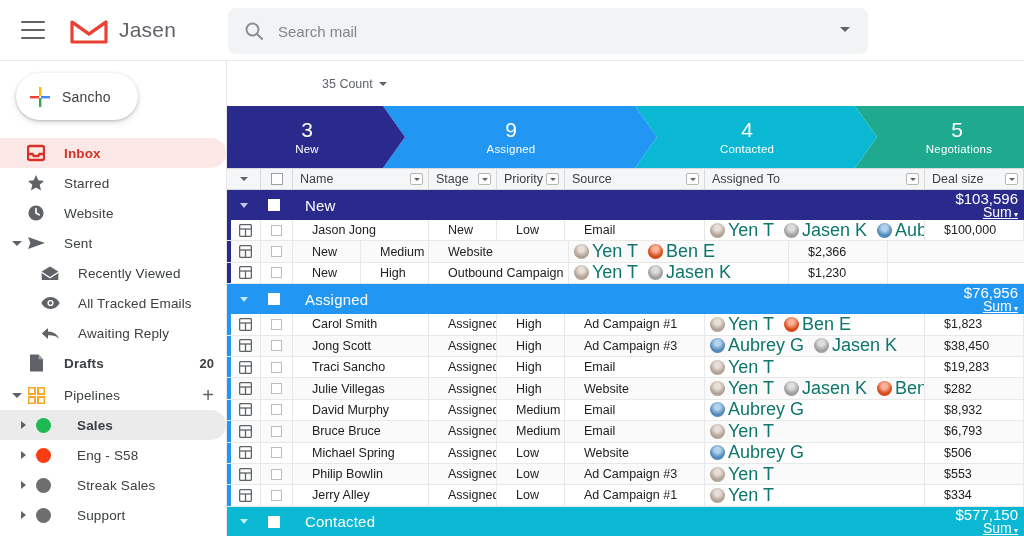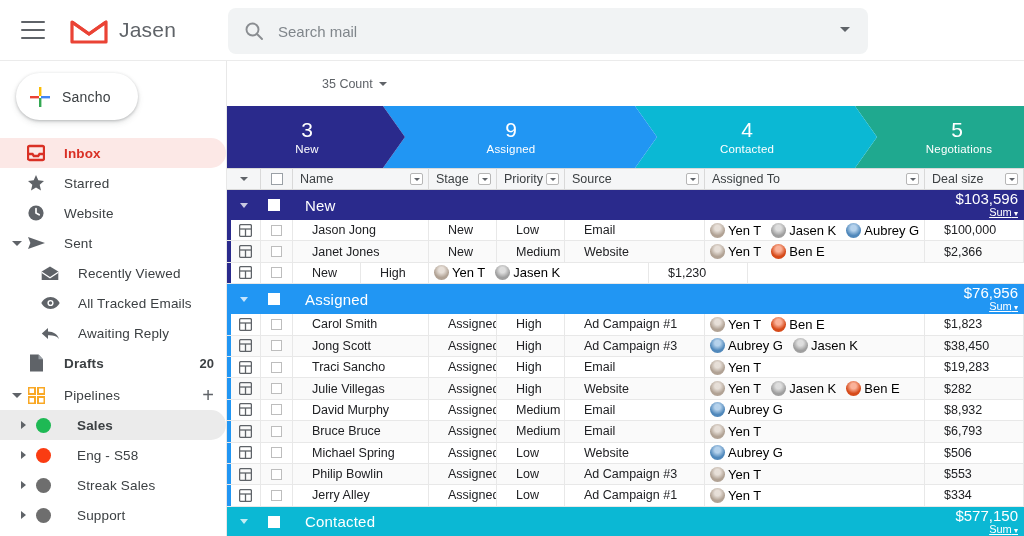--- a/index.html
+++ b/index.html
@@ -112,39 +112,39 @@
 
   
   .grow { display:flex; height:30px; align-items:center; color:#fff; position:relative; }
   .grow .gtri { width:0;height:0;border-left:4px solid transparent;border-right:4px solid transparent;
                 border-top:5px solid rgba(255,255,255,.75); margin-left:13px;}
   .grow .gcbx { width:12px;height:12px;background:#fff;margin-left:20px;}
   .grow .gname { margin-left:25px; font-size:15px; letter-spacing:.2px;}
   .grow .gsum { position:absolute; right:0; width:90px; text-align:right; padding-right:6px;
                 display:flex;flex-direction:column;align-items:flex-end;}
   .grow .gsum .amt { font-size:15px; font-weight:500; line-height:15px; }
-  .grow .gsum .sub { font-size:11px; text-decoration:underline; line-height:11px; margin-top:1px;}
+  .grow .gsum .sub { font-size:14px; text-decoration:underline; line-height:11px; margin-top:1px;}
   .grow .gsum .sub::after{content:" \25BE"; text-decoration:none; font-size:8px;}
 
   
   .drow { display:flex; height:21.4px; align-items:stretch; border-bottom:1px solid #e8e8e8;
           background:#fff; font-size:12.5px; color:#202124; }
   .drow.alt { background:#fafafa; }
   .cell { border-right:1px solid #e8e8e8; display:flex; align-items:center; overflow:hidden; white-space:nowrap;}
   .cell .txt { margin-left:19px; }
   .stripe { flex:0 0 4px; }
   .boxico { flex:0 0 30px; display:flex; align-items:center; justify-content:center;
             border-right:1px solid #e8e8e8; }
   .cbxcell { flex:0 0 32px; display:flex; align-items:center; justify-content:center;
             border-right:1px solid #e8e8e8;}
   .rcbx { width:11px;height:11px;border:1px solid #bdbdbd; background:#fff; }
 
   .assignees { display:flex; align-items:center; padding-left:5px; gap:3px; }
   .av { width:15px;height:15px;border-radius:50%; flex:0 0 15px; }
-  .aname { font-size:13px; color:#000000; margin-right:7px; }
+  .aname { font-size:18px; color:#0f766e; margin-right:7px; }
   .deal { justify-content:flex-start; }
 </style>
 </head>
 <body>
 
 <div class="app">
 
   <div class="topbar">
     <div class="hamburger">
       <i></i>
@@ -412,23 +412,20 @@
           <span class="boxico" style="flex:0 0 30px">
             <svg width="13" height="13" viewBox="0 0 13 13">
               <rect x="0.6" y="0.6" width="11.8" height="11.8" rx="1.2" fill="none" stroke="#5f6368" stroke-width="1.3"></rect>
               <line x1="0.6" y1="5" x2="12.4" y2="5" stroke="#5f6368" stroke-width="1.3"></line>
               <line x1="6.5" y1="5" x2="6.5" y2="12.4" stroke="#5f6368" stroke-width="1.3"></line>
             </svg>
           </span>
           <span class="cbxcell" style="flex:0 0 32px">
             <span class="rcbx"></span>
           </span>
-          <span class="cell" style="flex:0 0 136px">
-            <span class="txt">Janet Jones</span>
-          </span>
           <span class="cell" style="flex:0 0 68px">
             <span class="txt">New</span>
           </span>
           <span class="cell" style="flex:0 0 68px">
             <span class="txt">Medium</span>
           </span>
           <span class="cell" style="flex:0 0 140px">
             <span class="txt">Website</span>
           </span>
           <span class="cell assignees" style="flex:0 0 220px">
@@ -451,20 +448,23 @@
             </svg>
           </span>
           <span class="cbxcell" style="flex:0 0 32px">
             <span class="rcbx"></span>
           </span>
           <span class="cell" style="flex:0 0 68px">
             <span class="txt">New</span>
           </span>
           <span class="cell" style="flex:0 0 68px">
             <span class="txt">High</span>
+          </span>
+          <span class="cell" style="flex:0 0 140px">
+            <span class="txt">Outbound Campaign</span>
           </span>
           <span class="cell assignees" style="flex:0 0 220px">
             <span class="av" style="background:#c9b8a8;background-image:radial-gradient(circle at 50% 34%, rgba(255,255,255,.55) 0 22%, rgba(0,0,0,.12) 60%)"></span>
             <span class="aname">Yen T</span>
             <span class="av" style="background:#b5b5b5;background-image:radial-gradient(circle at 50% 34%, rgba(255,255,255,.55) 0 22%, rgba(0,0,0,.12) 60%)"></span>
             <span class="aname">Jasen K</span>
           </span>
           <span class="cell deal" style="flex:0 0 99px">
             <span class="txt">$1,230</span>
           </span>

